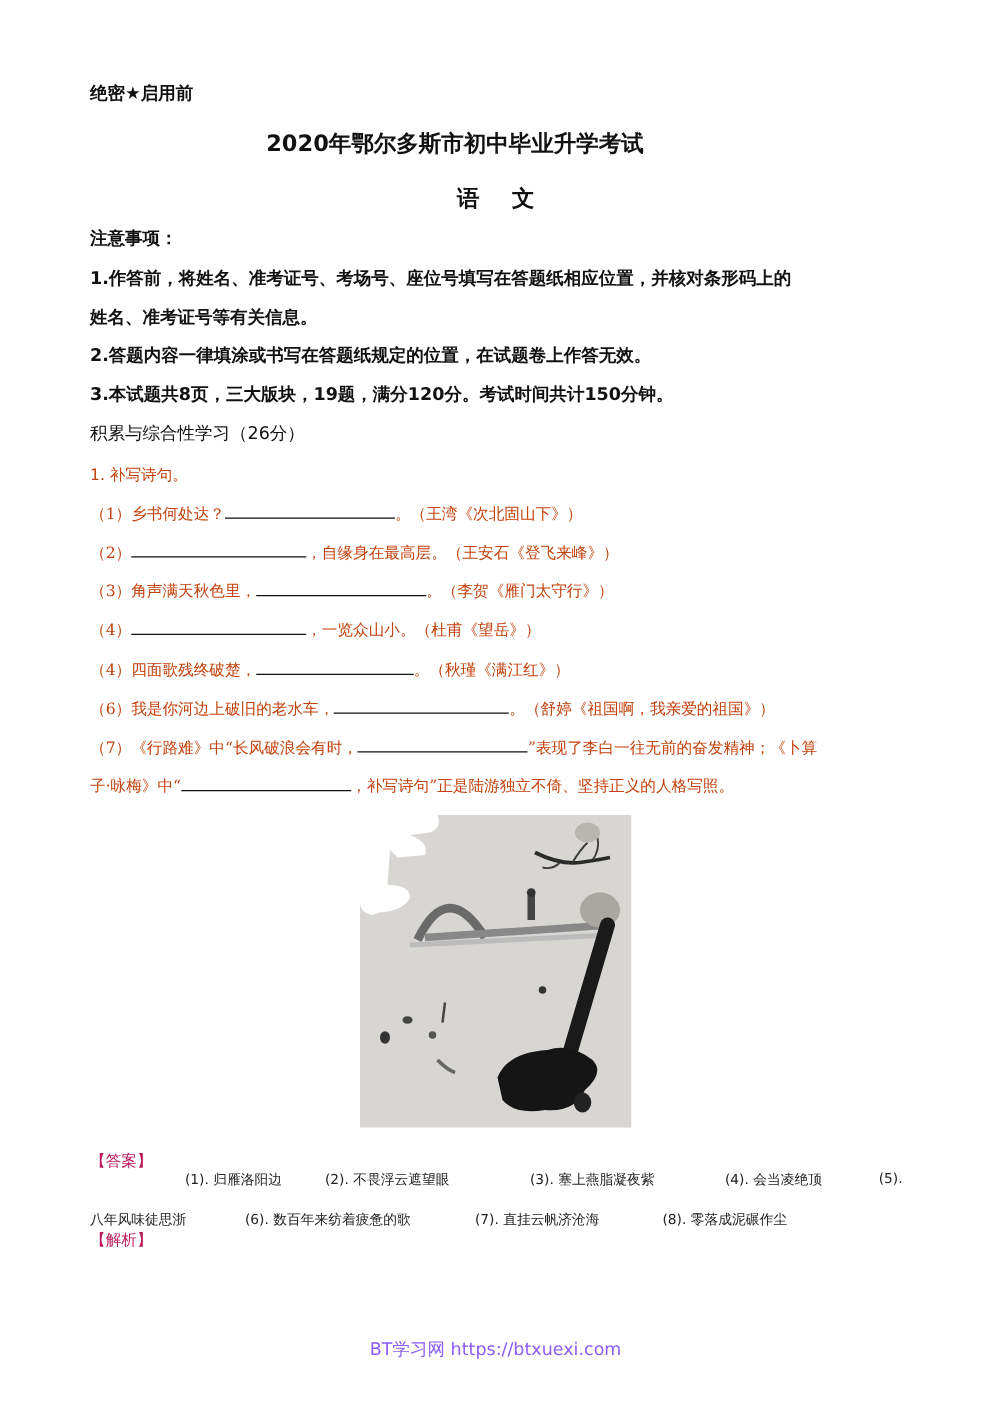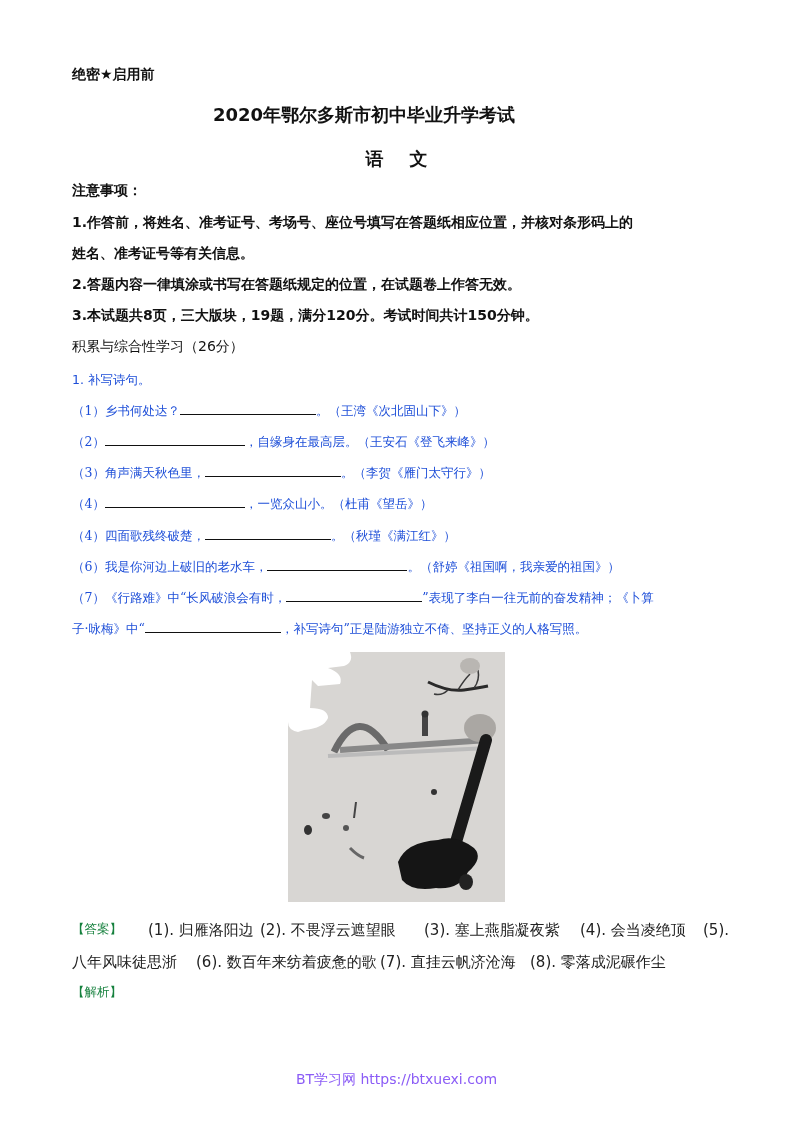--- a/index.html
+++ b/index.html
@@ -8,24 +8,24 @@
   .abs { position: absolute; white-space: nowrap; }
   .secret { left: 72px; top: 66px; font-size: 14px; font-weight: bold;
             font-family: "DejaVu Sans", "Liberation Sans", sans-serif; }
   .title { left: 0; width: 728px; text-align: center; top: 103px; font-size: 18px; font-weight: bold;
            font-family: "DejaVu Sans", "Liberation Sans", sans-serif; }
   .subject { left: 0; width: 793px; text-align: center; top: 147px; font-size: 18px; font-weight: bold;
              font-family: "DejaVu Sans", "Liberation Sans", sans-serif; letter-spacing: 0; }
   .subject span { display: inline-block; }
   .subject .gap { width: 26px; }
   .bold14 { font-size: 14px; font-weight: bold; font-family: "DejaVu Sans", "Liberation Sans", sans-serif; }
-  .q { font-size: 12.5px; color: #1d4ed8; }
+  .q { font-size: 12.5px; color: #c2410c; }
   .blank { display: inline-block; border-bottom: 1px solid #111; height: 12px; vertical-align: baseline; }
-  .ans-tag { color: #15803d; font-size: 12.5px; font-family: "DejaVu Sans", "Liberation Sans", sans-serif; }
-  .ans { font-size: 15px; color: #222; font-family: "DejaVu Sans", "Liberation Sans", sans-serif; }
+  .ans-tag { color: #be185d; font-size: 12.5px; font-family: "DejaVu Sans", "Liberation Sans", sans-serif; }
+  .ans { font-size: 11px; color: #222; font-family: "DejaVu Sans", "Liberation Sans", sans-serif; margin-top: 15px; }
   .ans-item { position: absolute; white-space: nowrap; }
   .figure { position: absolute; left: 288px; top: 652px; width: 217px; height: 250px;
             background: #d9d7d4; overflow: hidden; }
   .footer { left: 0; width: 793px; text-align: center; top: 1071px; font-size: 14px; color: #8b5cf6;
             font-family: "DejaVu Sans", "Liberation Sans", sans-serif; }
 </style>
 </head>
 <body>
 
 <div class="abs secret">绝密★启用前</div>

